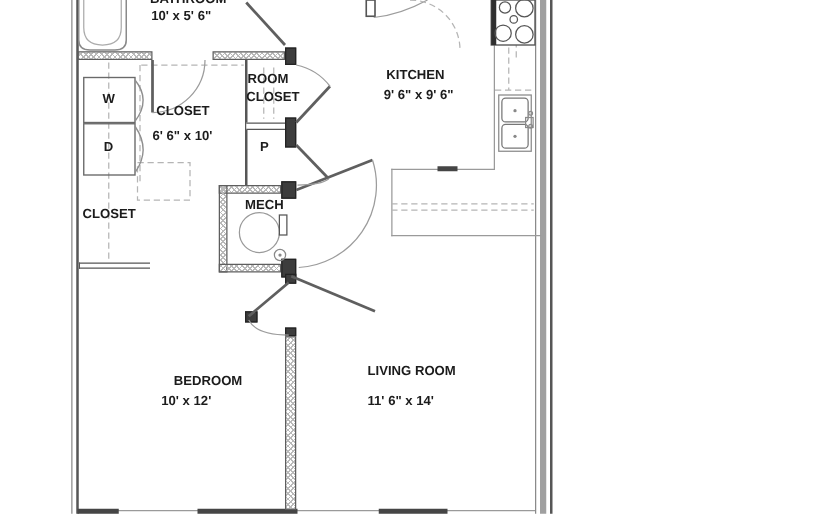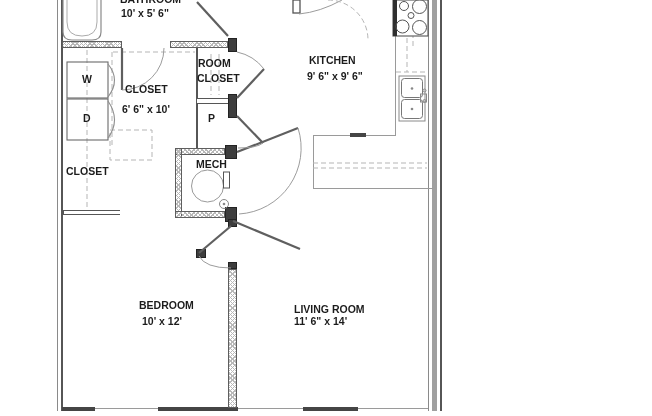--- a/index.html
+++ b/index.html
@@ -150,18 +150,18 @@
 
   <div class="lbl" style="left:66px;top:165px;">CLOSET</div>
 
   <div class="lbl" style="left:208px;top:112px;">P</div>
   <div class="lbl" style="left:196px;top:158px;">MECH</div>
 
   <div class="lbl" style="left:82px;top:73px;">W</div>
   <div class="lbl" style="left:83px;top:112px;">D</div>
 
   <div class="lbl" style="left:126px;top:299px;margin-left:13px;">BEDROOM</div>
-  <div class="lbl" style="left:142px;top:315px;">10' x 12'</div>
+  <div class="lbl" style="left:129px;top:315px;">10' x 12'</div>
 
-  <div class="lbl" style="left:294px;top:303px;text-align:right;">LIVING ROOM</div>
+  <div class="lbl" style="left:294px;top:291px;text-align:right;">LIVING ROOM</div>
   <div class="lbl" style="left:294px;top:315px;">11' 6" x 14'</div>
 
 </div>
 
 </body></html>

